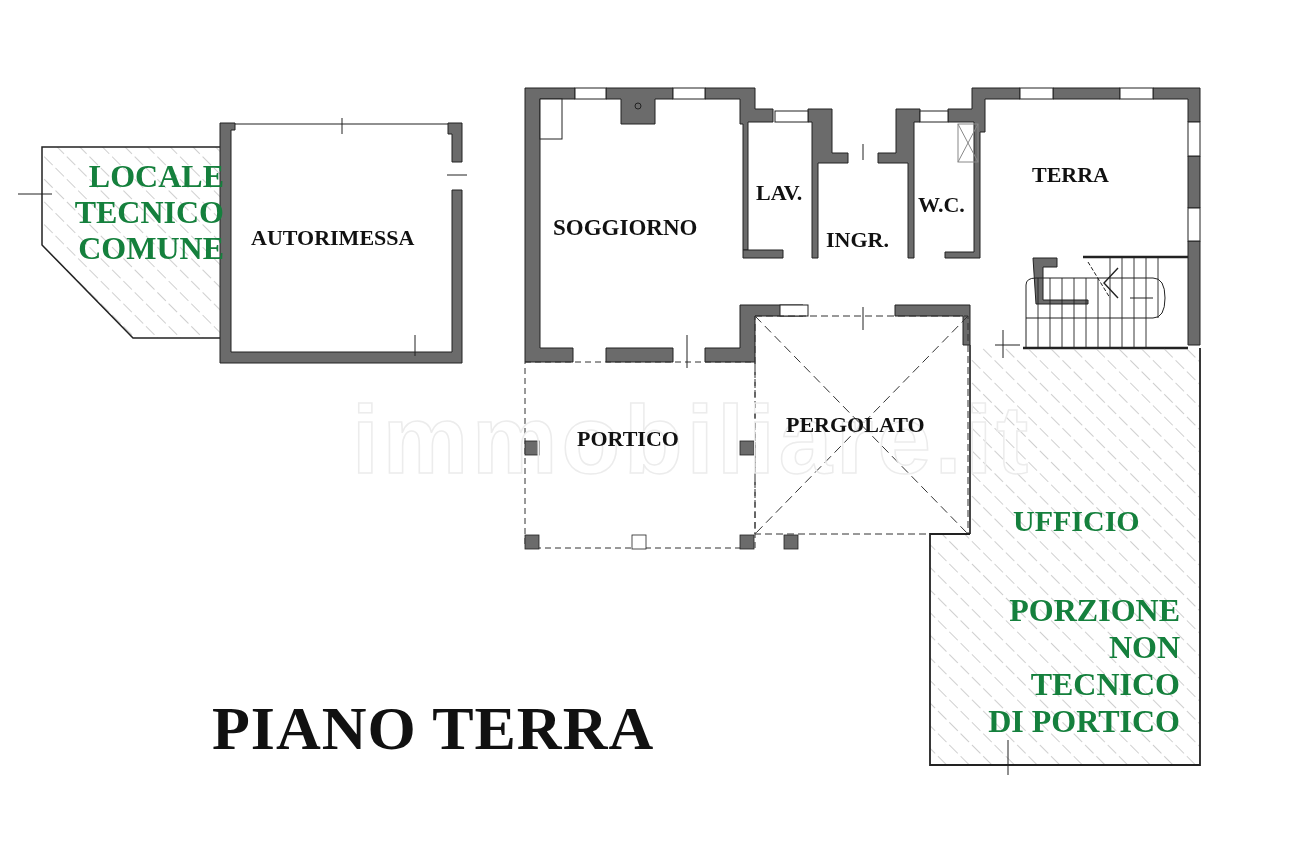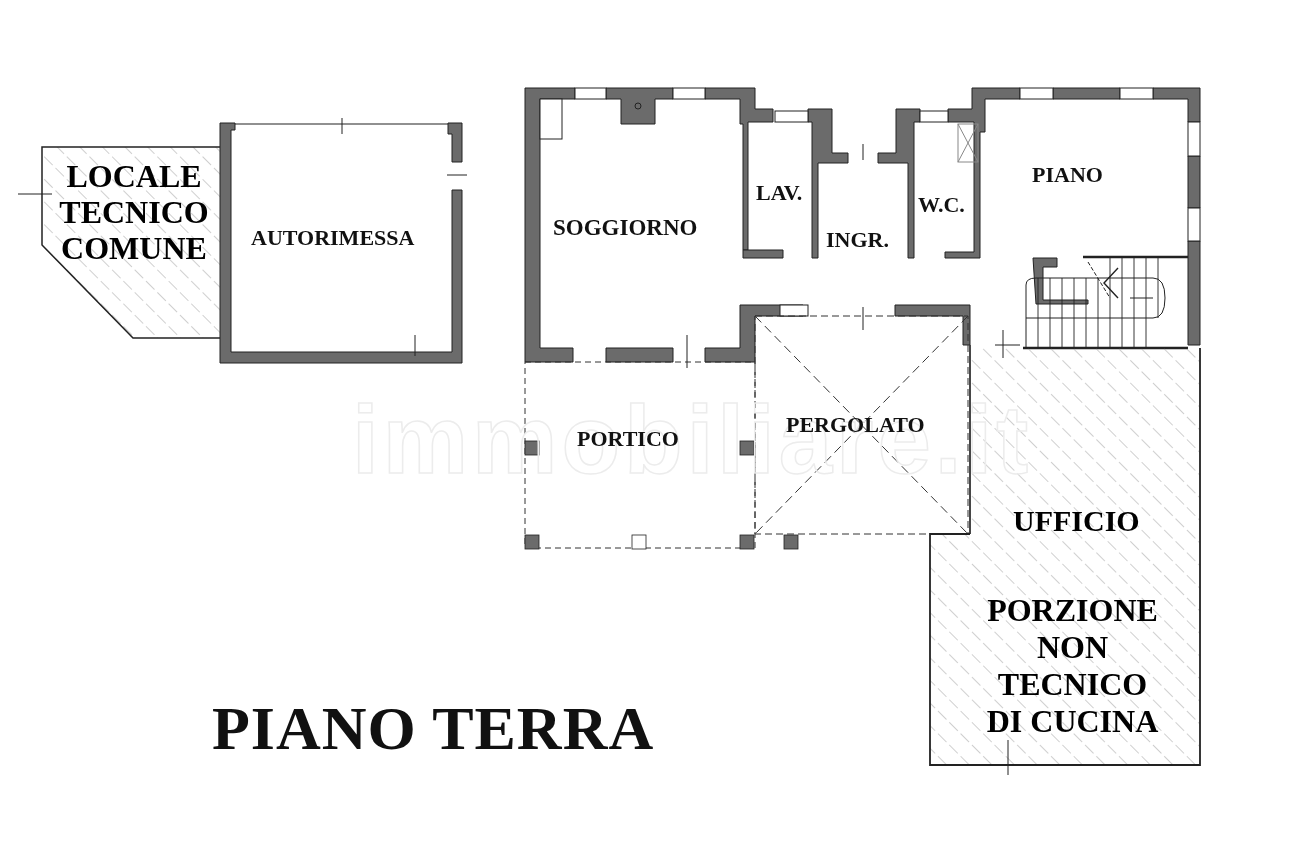--- a/index.html
+++ b/index.html
@@ -1,19 +1,19 @@
 <!DOCTYPE html>
 <html><head>
   <meta charset="utf-8">
   <style>
     html, body { margin:0; padding:0; background:#ffffff; }
     body { width:1295px; height:855px; position:relative; overflow:hidden; font-family:"DejaVu Serif", serif; }
     #plan { position:absolute; left:0; top:0; }
     .lbl { position:absolute; font-family:"Liberation Serif", "DejaVu Serif", serif; font-weight:bold; color:#111; white-space:nowrap; line-height:1; }
-    .red { color:#000000; text-align:center; }
+    .red { color:#15803d; text-align:right; }
     .title { font-size:62px; letter-spacing:1px; }
     .room { font-size:23px; }
     .watermark { position:absolute; font-family:"Liberation Sans", sans-serif; font-weight:bold; font-size:96px; color:transparent; -webkit-text-stroke:1.5px #ececec; letter-spacing:4px; }
   </style>
 </head>
 <body>
 
 <svg id="plan" width="1295" height="855" viewBox="0 0 1295 855">
   <defs>
     <pattern id="hatch" patternUnits="userSpaceOnUse" width="16" height="16" patternTransform="rotate(-45)">
@@ -140,25 +140,25 @@
   <div>LOCALE</div>
   <div>TECNICO</div>
   <div>COMUNE</div>
 </div>
 
 <div class="lbl room" style="left:251px; top:227px; font-size:22px;text-align:right;">AUTORIMESSA</div>
 <div class="lbl room" style="left:553px; top:216px;">SOGGIORNO</div>
 <div class="lbl room" style="left:756px; top:182px; font-size:22px;">LAV.</div>
 <div class="lbl room" style="left:826px; top:229px; font-size:22px;">INGR.</div>
 <div class="lbl room" style="left:918px; top:194px; font-size:22px;">W.C.</div>
-<div class="lbl room" style="left:1032px; top:164px; font-size:22px;">PIANO</div>
+<div class="lbl room" style="left:1032px; top:164px; font-size:22px;">TERRA</div>
 <div class="lbl room" style="left:577px; top:428px; font-size:22px;">PORTICO</div>
 <div class="lbl room" style="left:786px; top:414px; font-size:22px;text-align:center;">PERGOLATO</div>
 
 <div class="lbl red" style="left:1013px; top:506px; font-size:30px;">UFFICIO</div>
 <div class="lbl red" style="left:965px; top:582px; width:215px; font-size:32px; line-height:37px;margin-top:10px;">
   <div>PORZIONE</div>
   <div>NON</div>
   <div>TECNICO</div>
-  <div>DI CUCINA</div>
+  <div>DI PORTICO</div>
 </div>
 
 <div class="lbl title" style="left:212px; top:697px;">PIANO TERRA</div>
 
 </body></html>

